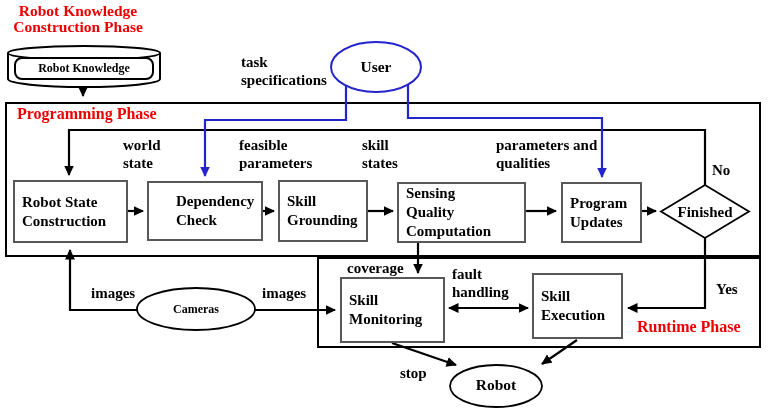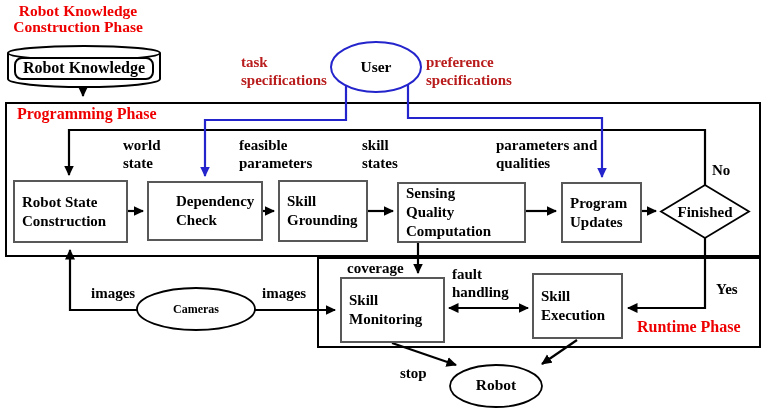--- a/index.html
+++ b/index.html
@@ -12,21 +12,21 @@
   svg.layer{position:absolute;left:0;top:0;z-index:2;}
   .node{
     position:absolute;z-index:3;border:2px solid #585858;background:#fff;
     display:flex;align-items:center;font-size:15px;line-height:19px;
     padding-left:7px;box-sizing:border-box;
   }
   .node>span{display:block;}
   .lbl{position:absolute;z-index:4;font-size:15px;line-height:18px;white-space:normal;}
   .nowrap{white-space:nowrap;}
   .red{color:#ee0000;font-size:16px;}
-  .blue{color:#b91c1c;}
+  .blue{color:#000000;}
   .center{text-align:center;}
 </style>
 </head>
 <body>
 
 <div class="wrap">
 
   <div class="phase-box" style="left:5px;top:102px;width:756px;height:155px;"></div>
   <div class="phase-box" style="left:317px;top:257px;width:444px;height:91px;"></div>
 
@@ -94,28 +94,27 @@
     <span style="width:88px;">Skill Monitoring</span>
   </div>
   <div class="node" style="left:532px;top:273px;width:91px;height:66px;">
     <span style="width:78px;">Skill Execution</span>
   </div>
 
   <div class="lbl red center" style="left:2px;top:3px;width:152px;font-size:15.5px;line-height:16px;">Robot Knowledge Construction Phase</div>
   <div class="lbl red nowrap" style="left:17px;top:105px;">Programming Phase</div>
   <div class="lbl red nowrap" style="left:637px;top:318px;">Runtime Phase</div>
 
-  <div class="lbl center" style="left:16px;top:59px;width:136px;font-size:16px;white-space:nowrap;">Robot Knowledge</div>
+  <div class="lbl center" style="left:16px;top:59px;width:136px;font-size:12px;white-space:nowrap;">Robot Knowledge</div>
   <div class="lbl center" style="left:331px;top:58px;width:90px;font-size:15.5px;">User</div>
   <div class="lbl center" style="left:138px;top:300px;width:116px;font-size:12px;">Cameras</div>
   <div class="lbl center" style="left:450px;top:376px;width:92px;font-size:15.5px;">Robot</div>
   <div class="lbl center" style="left:663px;top:203px;width:84px;">Finished</div>
 
   <div class="lbl blue" style="left:241px;top:53px;width:102px;">task specifications</div>
-  <div class="lbl blue" style="left:426px;top:53px;width:112px;">preference specifications</div>
 
   <div class="lbl" style="left:123px;top:136px;width:50px;">world state</div>
   <div class="lbl" style="left:239px;top:136px;width:92px;">feasible parameters</div>
   <div class="lbl" style="left:362px;top:136px;width:54px;">skill states</div>
   <div class="lbl" style="left:496px;top:136px;width:106px;">parameters and qualities</div>
   <div class="lbl nowrap" style="left:712px;top:161px;">No</div>
   <div class="lbl nowrap" style="left:716px;top:280px;">Yes</div>
   <div class="lbl nowrap" style="left:91px;top:284px;">images</div>
   <div class="lbl nowrap" style="left:262px;top:284px;">images</div>
   <div class="lbl nowrap" style="left:347px;top:259px;">coverage</div>

